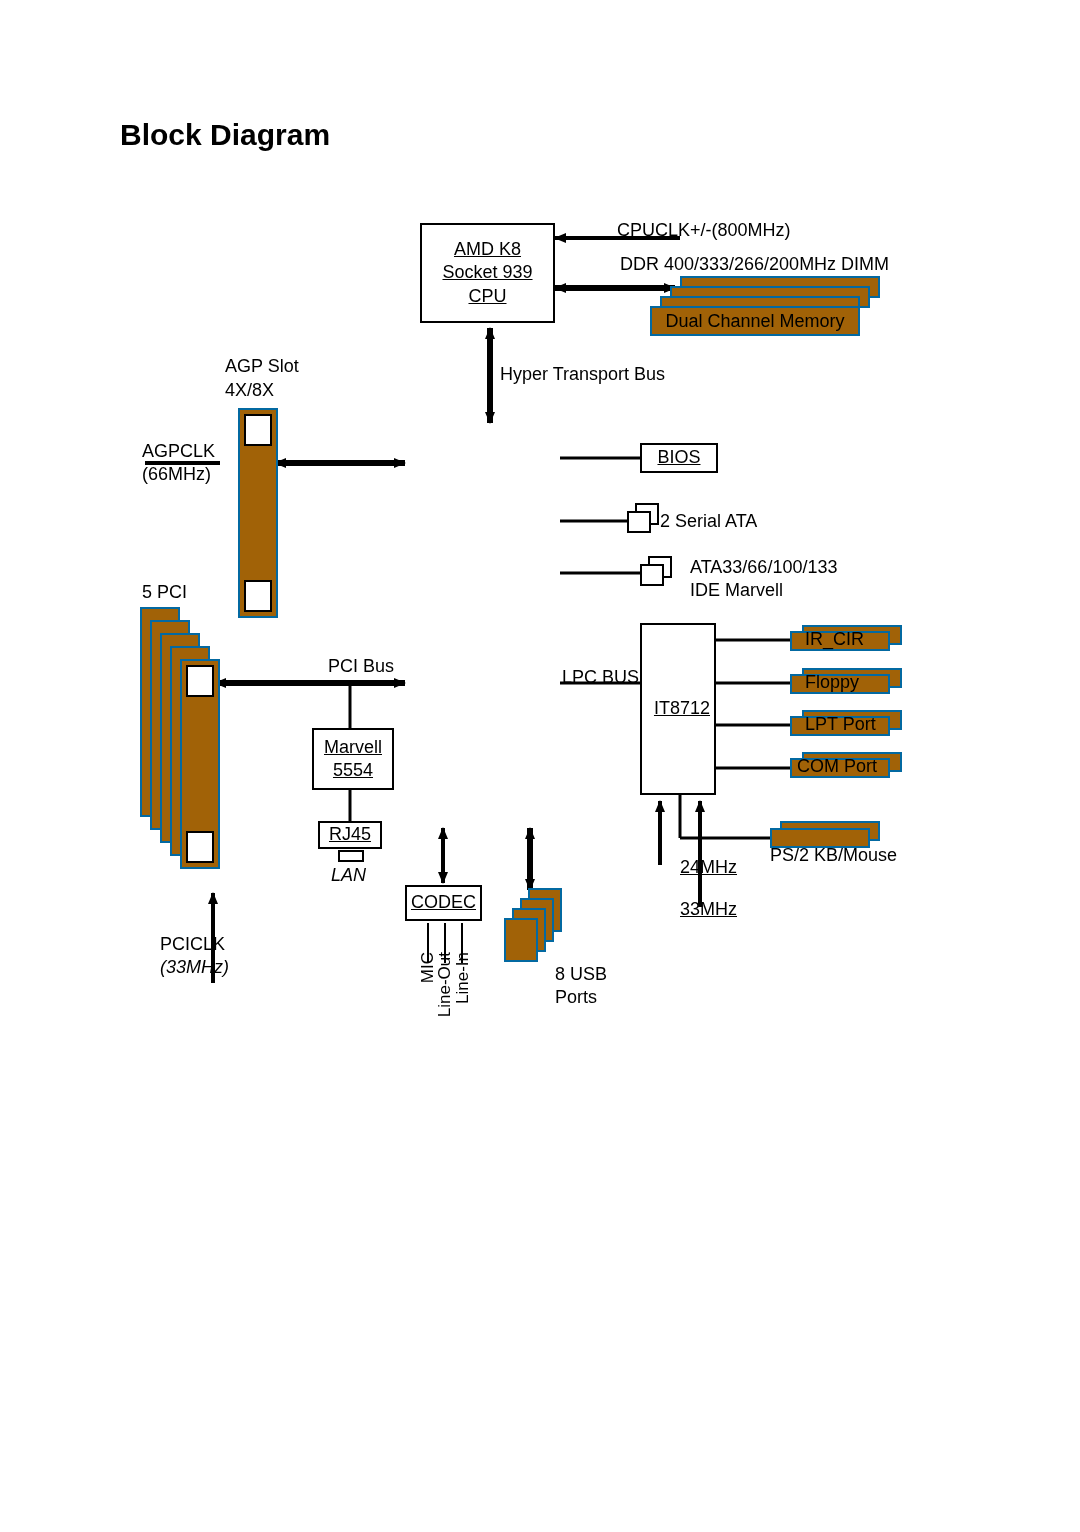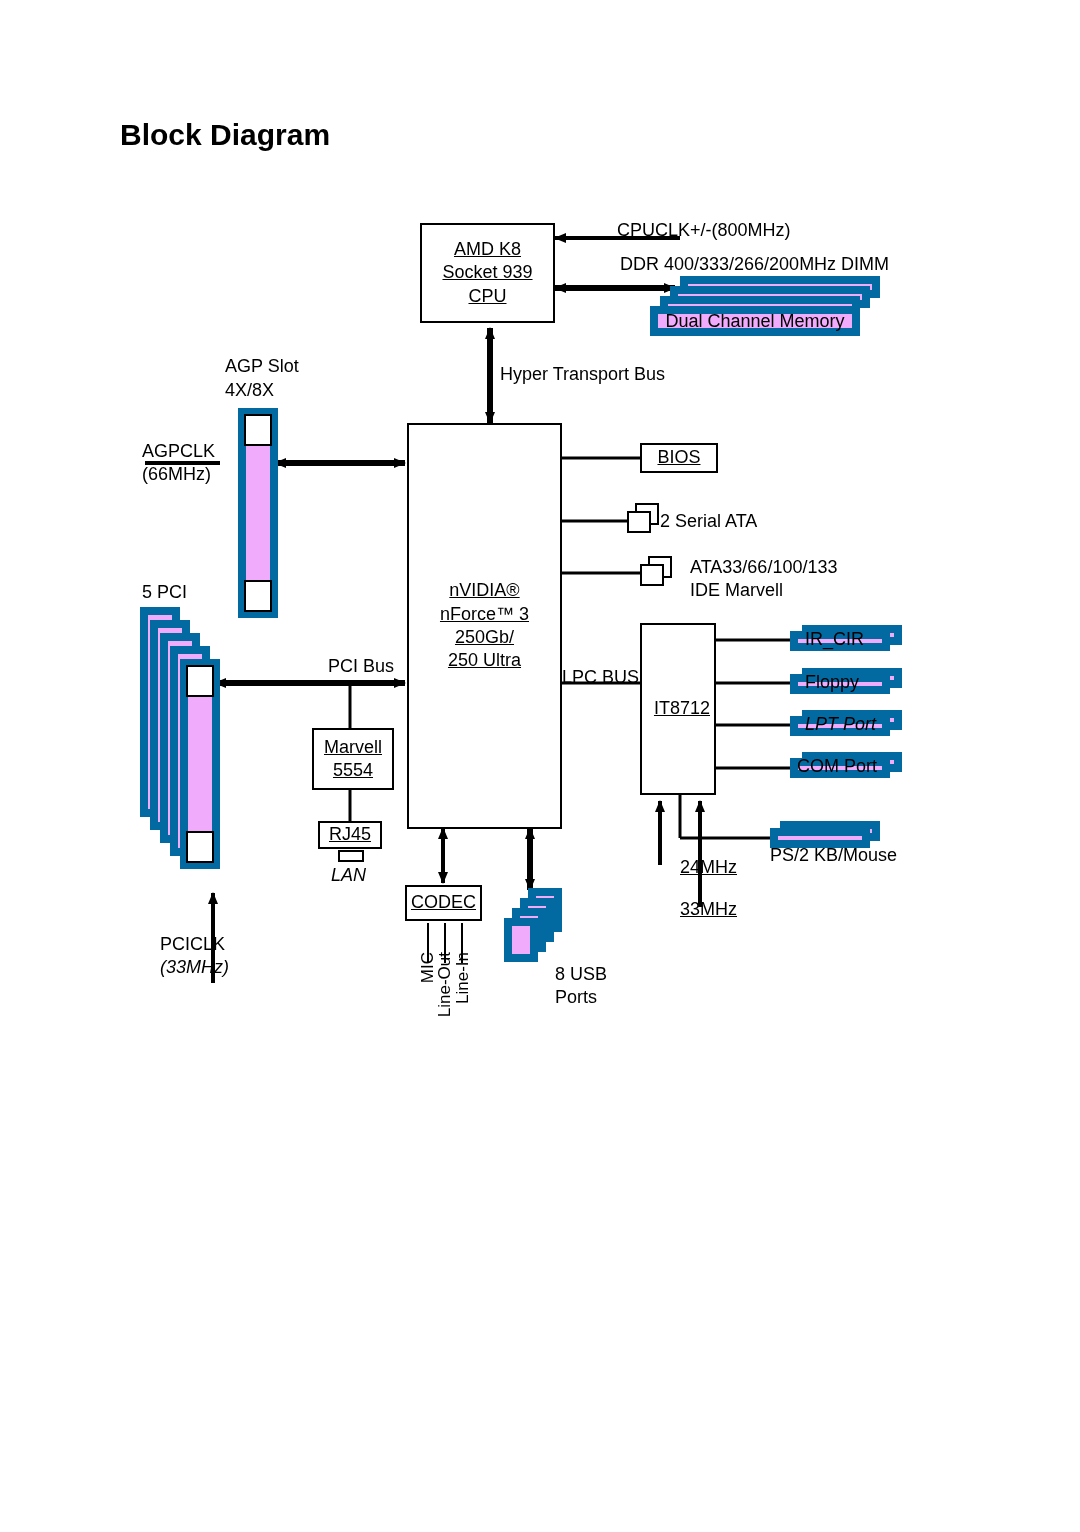--- a/index.html
+++ b/index.html
@@ -46,22 +46,22 @@
   .stack-small {
     position: absolute;
     width: 28px;
     height: 32px;
     border: 2px solid #000;
     background: #fff;
     box-sizing: border-box;
   }
   .card {
     position: absolute;
-    border: 8px solid #0369a1;
-    background: #f0abfc;
+    border: 2px solid #0369a1;
+    background: #a16207;
     box-sizing: border-box;
   }
   svg {
     position: absolute;
     left: 0;
     top: 0;
     overflow: visible;
   }
   .footer-line {
     position: absolute;
@@ -176,26 +176,20 @@
   <div class="label" style="left:225px; top:327px;">AGP Slot</div>
   <div class="label" style="left:225px; top:351px;">4X/8X</div>
 
   <div class="card" style="left:238px; top:380px; width:40px; height:210px;"></div>
   <div class="stack-small" style="left:244px; top:386px;"></div>
   <div class="stack-small" style="left:244px; top:552px;"></div>
 
   <div class="label" style="left:142px; top:412px;">AGPCLK</div>
   <div class="label" style="left:142px; top:435px;">(66MHz)</div>
 
-  <div class="box" style="left:407px; top:395px; width:155px; height:406px; flex-direction:column;">
-    <span>nVIDIA®</span>
-    <span>nForce™ 3</span>
-    <span>250Gb/</span>
-    <span>250 Ultra</span>
-  </div>
 
   <div class="box" style="left:640px; top:415px; width:78px; height:30px;">
       <span>BIOS</span>
     </div>
 
   <div class="stack-small" style="left:635px; top:475px; width:24px; height:22px;"></div>
   <div class="stack-small" style="left:627px; top:483px; width:24px; height:22px;"></div>
   <div class="label" style="left:660px; top:482px;">2 Serial ATA</div>
 
   <div class="stack-small" style="left:648px; top:528px; width:24px; height:22px;"></div>
@@ -253,21 +247,21 @@
   <div class="card" style="left:802px; top:597px; width:100px; height:20px;"></div>
   <div class="card" style="left:790px; top:603px; width:100px; height:20px;"></div>
   <div class="label" style="left:805px; top:600px;">IR_CIR</div>
 
   <div class="card" style="left:802px; top:640px; width:100px; height:20px;"></div>
   <div class="card" style="left:790px; top:646px; width:100px; height:20px;"></div>
   <div class="label" style="left:805px; top:643px;">Floppy</div>
 
   <div class="card" style="left:802px; top:682px; width:100px; height:20px;"></div>
   <div class="card" style="left:790px; top:688px; width:100px; height:20px;"></div>
-  <div class="label" style="left:805px; top:685px;font-style:italic;">LPT Port</div>
+  <div class="label" style="left:805px; top:685px;">LPT Port</div>
 
   <div class="card" style="left:802px; top:724px; width:100px; height:20px;"></div>
   <div class="card" style="left:790px; top:730px; width:100px; height:20px;"></div>
   <div class="label" style="left:797px; top:727px;">COM Port</div>
 
   <div class="card" style="left:780px; top:793px; width:100px; height:20px;"></div>
   <div class="card" style="left:770px; top:800px; width:100px; height:20px;"></div>
   <div class="label" style="left:770px; top:816px;">PS/2 KB/Mouse</div>
 
   <div class="label" style="left:680px; top:828px; text-decoration:underline;">24MHz</div>

